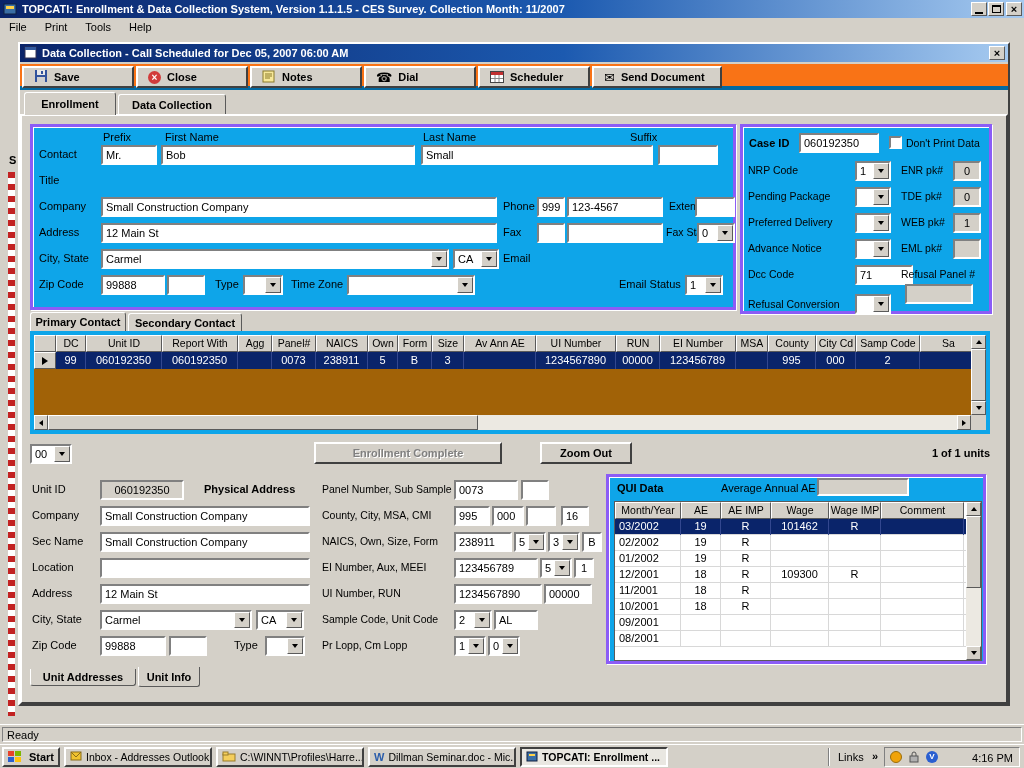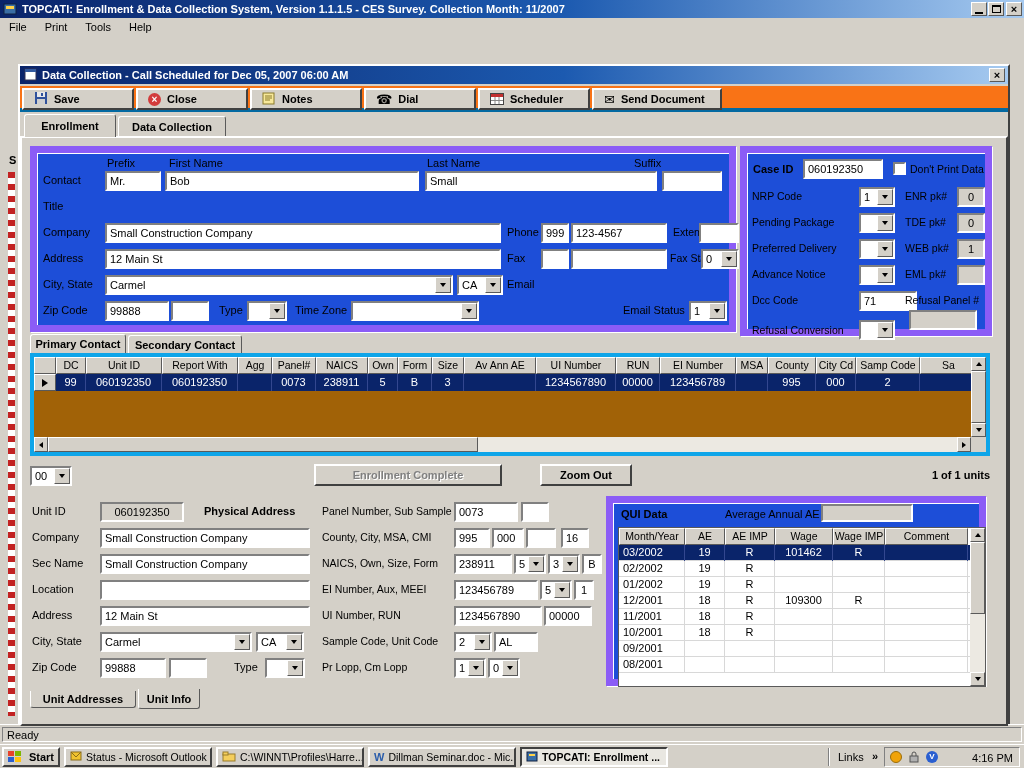--- a/index.html
+++ b/index.html
@@ -15,21 +15,21 @@
   .ro{position:absolute;height:20px;background:#d4d0c8;border:2px solid;border-color:#808080 #ffffff #ffffff #808080;padding:1px 3px;line-height:15px;text-align:center}
   .box{position:absolute;height:20px;background:#fff;border:2px solid;border-color:#808080 #ffffff #ffffff #808080;padding:1px 3px;line-height:15px;text-align:center}
   .lbl{position:absolute;white-space:nowrap}
   .combo{position:absolute;height:20px;background:#fff;border:2px solid;border-color:#808080 #ffffff #ffffff #808080}
   .cv{position:absolute;left:3px;top:1px;right:17px;line-height:15px;overflow:hidden;white-space:nowrap}
   .cb{position:absolute;right:0;top:0;bottom:0;width:16px;background:#d4d0c8;border:1px solid;border-color:#ffffff #5a5a5a #5a5a5a #ffffff;display:flex;align-items:center;justify-content:center}
   .tri-d{width:0;height:0;border-left:3px solid transparent;border-right:3px solid transparent;border-top:4px solid #000}
   .tri-u{width:0;height:0;border-left:3px solid transparent;border-right:3px solid transparent;border-bottom:4px solid #000}
   .tri-l{width:0;height:0;border-top:3px solid transparent;border-bottom:3px solid transparent;border-right:4px solid #000}
   .tri-r{width:0;height:0;border-top:4px solid transparent;border-bottom:4px solid transparent;border-left:6px solid #000}
-  .gbox{position:absolute;border:7px solid #8b5cf6;box-shadow:1px 1px 0 #fff,inset 1px 1px 0 #fff;background:#1d4ed8}
+  .gbox{position:absolute;border:3px solid #8b5cf6;box-shadow:1px 1px 0 #fff,inset 1px 1px 0 #fff;background:#0ea5e9}
   .btn{position:absolute;background:#d4d0c8;border:2px solid;border-color:#ffffff #404040 #404040 #ffffff;font-weight:bold;font-size:11px;display:flex;align-items:center;justify-content:center;white-space:nowrap}
   .btn.dis{color:#808080;text-shadow:1px 1px 0 #fff}
   .tab{position:absolute;background:#d4d0c8;border:1px solid #5a5a5a;border-bottom:none;border-top-color:#fff;border-left-color:#fff;border-top-left-radius:3px;border-top-right-radius:3px;display:flex;align-items:center;justify-content:center;font-weight:bold;white-space:nowrap}
   .tabb{position:absolute;background:#d4d0c8;border:1px solid #5a5a5a;border-top:none;border-left-color:#fff;border-bottom-left-radius:3px;border-bottom-right-radius:3px;display:flex;align-items:center;justify-content:center;font-weight:bold;white-space:nowrap}
   .hc{height:17px;background:#d4d0c8;border-top:1px solid #fff;border-left:1px solid #fff;border-right:1px solid #5a5a5a;border-bottom:1px solid #5a5a5a;flex:0 0 auto;text-align:center;line-height:15px;overflow:hidden;white-space:nowrap;font-size:10.5px}
   .gc{height:17px;flex:0 0 auto;text-align:center;line-height:17px;overflow:hidden;white-space:nowrap;border-right:1px solid #33478f}
   .qh{height:17px;background:#d4d0c8;border-top:1px solid #fff;border-left:1px solid #fff;border-right:1px solid #5a5a5a;border-bottom:1px solid #5a5a5a;flex:0 0 auto;text-align:center;line-height:15px;overflow:hidden;white-space:nowrap;font-size:10.5px}
   .qrow{display:flex;height:16px;background:#fff;border-bottom:1px solid #d8d8d8}
   .qrow.sel{background:#0a246a;color:#fff}
   .qc{height:16px;flex:0 0 auto;text-align:center;line-height:15px;overflow:hidden;white-space:nowrap;border-right:1px solid #d8d8d8}
@@ -71,21 +71,21 @@
     <span class="menu-item">Print</span>
     <span class="menu-item">Tools</span>
     <span class="menu-item">Help</span>
   </div>
 
   <div class="abs" style="left:5px;top:132px;width:14px;height:586px">
     <span class="abs b" style="left:4px;top:22px">S</span>
     <div class="abs" style="left:3px;top:40px;width:7px;height:544px;background:repeating-linear-gradient(180deg,#c22222 0 6px,#ffffff 6px 12px)"></div>
   </div>
 
-  <div class="abs raised" style="left:18px;top:64px;width:992px;height:664px">
+  <div class="abs raised" style="left:18px;top:42px;width:992px;height:664px">
 
     <div class="abs grad" style="left:0;top:0;right:0;height:18px">
       <span class="abs" style="left:4px;top:2px"><svg width="13" height="13">
             <rect x="1" y="1" width="11" height="11" fill="#fff" stroke="#335"></rect>
             <rect x="1" y="1" width="11" height="3" fill="#335a9e"></rect>
           </svg></span>
       <span class="abs b" style="left:22px;top:3px;color:#fff">Data Collection - Call Scheduled for Dec 05, 2007 06:00 AM</span>
       <span class="abs sbtn b" style="right:3px;top:2px;width:16px;height:14px;font-size:11px">×</span>
     </div>
 
@@ -563,21 +563,21 @@
           <i style="left:0;top:6px;background:#2a5fd0"></i>
           <i style="left:7px;top:6px;background:#ffc20e"></i>
         </span>
       <span>Start</span>
     </div>
     <div class="tbtn" style="left:64px;width:148px">
       <span><svg width="12" height="12">
             <rect x="1" y="2" width="10" height="8" fill="#f0c330" stroke="#8a6d1a"></rect>
             <path d="M1 2 L6 7 L11 2" fill="none" stroke="#8a6d1a"></path>
           </svg></span>
-      <span>Status - Microsoft Outlook</span>
+      <span>Inbox - Addresses Outlook</span>
     </div>
     <div class="tbtn" style="left:216px;width:148px">
       <span><svg width="14" height="11">
             <rect x="1" y="3" width="12" height="7" fill="#f4ce5c" stroke="#9a7d2a"></rect>
             <rect x="1" y="1" width="5" height="3" fill="#f4ce5c" stroke="#9a7d2a"></rect>
           </svg></span>
       <span>C:\WINNT\Profiles\Harre...</span>
     </div>
     <div class="tbtn" style="left:368px;width:148px">
       <span class="b" style="color:#2a5caa;font-size:11px">W</span>

